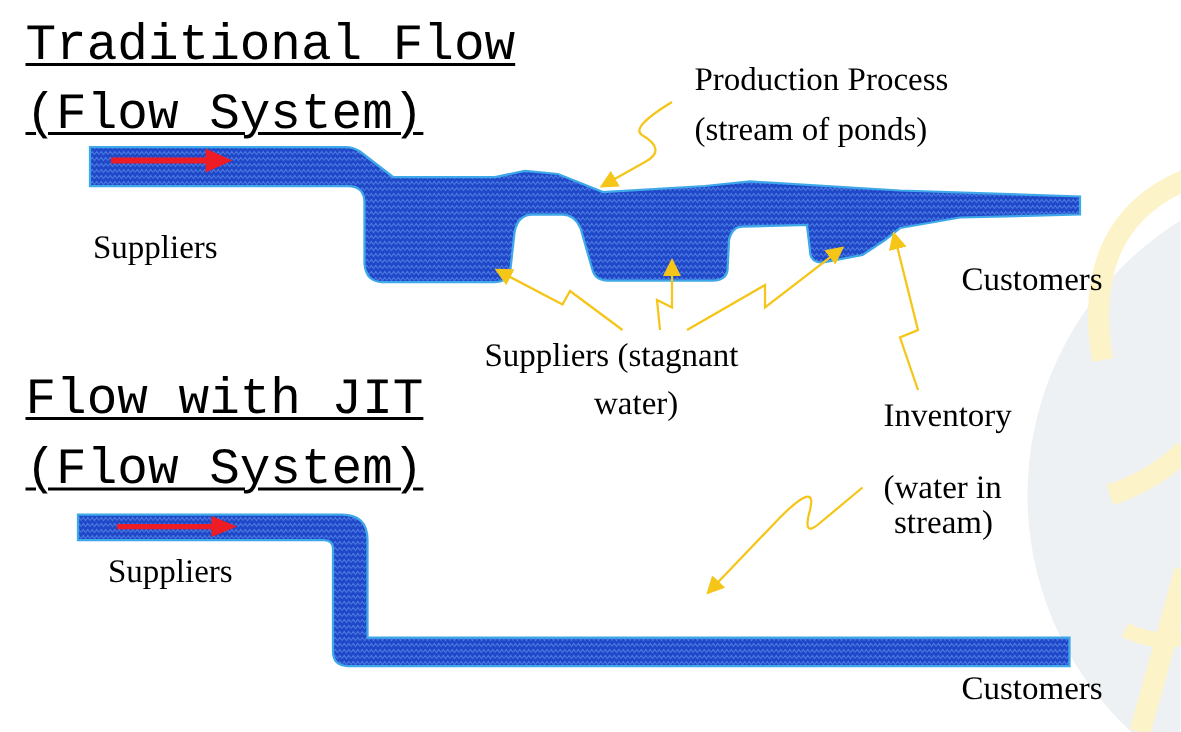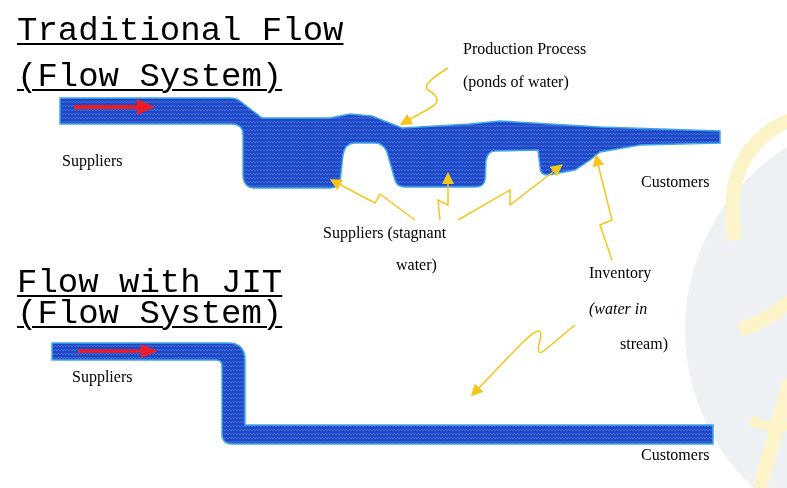--- a/index.html
+++ b/index.html
@@ -3,21 +3,21 @@
 <meta charset="utf-8">
 <style>
   html, body { margin:0; padding:0; background:#ffffff; }
   body { width:787px; height:488px; position:relative; overflow:hidden;
          font-family:"Liberation Serif","DejaVu Serif",serif; color:#000; }
   #bg { position:absolute; left:0; top:0; }
   #diagram { position:absolute; left:0; top:0; }
   .txt { position:absolute; white-space:nowrap; line-height:1.15; }
   .heading { font-size:34px; text-decoration:underline; text-underline-offset:3px;
              text-decoration-thickness:2px; line-height:1.12;font-family:Liberation Mono, monospace; }
-  .label { font-size:16px; }
+  .label { font-size:22px; }
 </style>
 </head>
 <body>
 
 <svg id="bg" width="787" height="488">
   <circle cx="900" cy="330" r="215" fill="#eef1f3"></circle>
   <path d="M 735 240 Q 720 150 790 120" stroke="#fdf3c8" stroke-width="14" fill="none"></path>
   <path d="M 740 330 Q 770 320 790 300" stroke="#fdf3c8" stroke-width="14" fill="none"></path>
   <path d="M 760 488 L 790 380" stroke="#fdf3c8" stroke-width="14" fill="none"></path>
   <path d="M 750 420 Q 770 430 790 425" stroke="#fdf3c8" stroke-width="10" fill="none"></path>
@@ -60,25 +60,25 @@
   <path d="M 612 260 L 600 225 L 612 220 L 597 160" stroke="#f5c518" stroke-width="1.5" fill="none" marker-end="url(#yhead)"></path>
   <path d="M 575 325 L 545 350 Q 535 358 540 340 Q 545 320 520 345 L 475 392" stroke="#f5c518" stroke-width="1.5" fill="none" marker-end="url(#yhead)"></path>
 </svg>
 
 <div class="txt heading" style="left:17px; top:12px;">Traditional Flow</div>
 <div class="txt heading" style="left:17px; top:58px;">(Flow System)</div>
 <div class="txt label" style="left:62px; top:152px;">Suppliers</div>
 <div class="txt label" style="left:641px; top:173px;">Customers</div>
 
 <div class="txt label" style="left:463px; top:40px;">Production Process</div>
-<div class="txt label" style="left:463px; top:73px;">(ponds of water)</div>
+<div class="txt label" style="left:463px; top:73px;">(stream of ponds)</div>
 
 <div class="txt label" style="left:323px; top:224px;">Suppliers (stagnant</div>
 <div class="txt label" style="left:396px; top:256px;">water)</div>
 
 <div class="txt label" style="left:589px; top:264px;">Inventory</div>
-<div class="txt label" style="left:589px; top:300px;font-style:italic;">(water in</div>
-<div class="txt label" style="left:596px; top:335px;margin-left:24px;">stream)</div>
+<div class="txt label" style="left:589px; top:312px;">(water in</div>
+<div class="txt label" style="left:596px; top:335px;">stream)</div>
 
-<div class="txt heading" style="left:17px; top:248px;margin-top:16px;">Flow with JIT</div>
+<div class="txt heading" style="left:17px; top:248px;">Flow with JIT</div>
 <div class="txt heading" style="left:17px; top:295px;">(Flow System)</div>
 <div class="txt label" style="left:72px; top:368px;">Suppliers</div>
 <div class="txt label" style="left:641px; top:446px;">Customers</div>
 
 </body></html>

